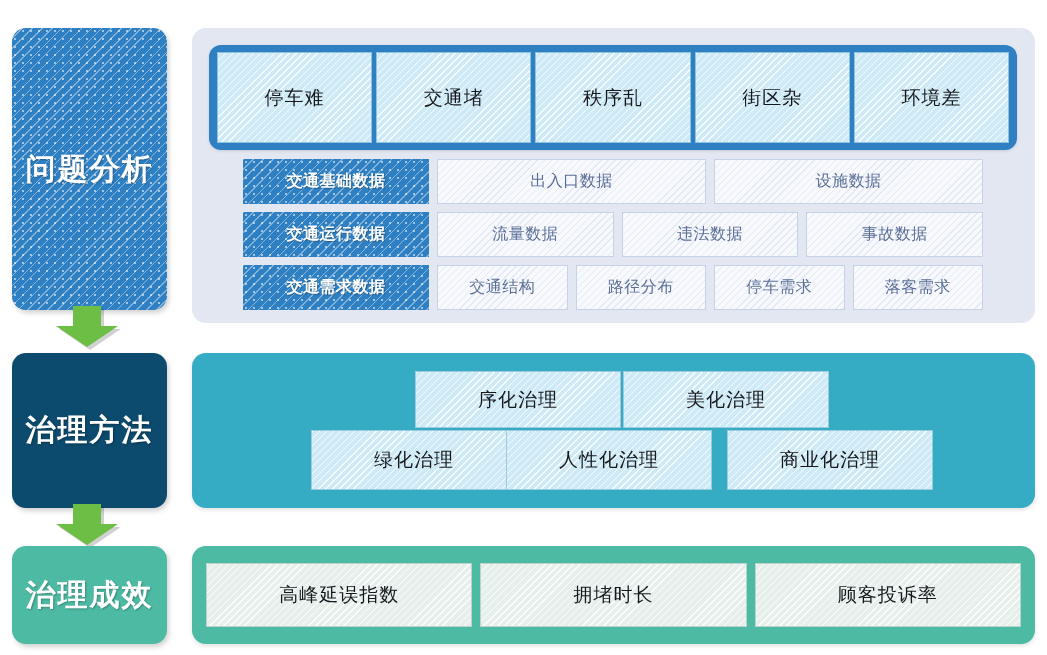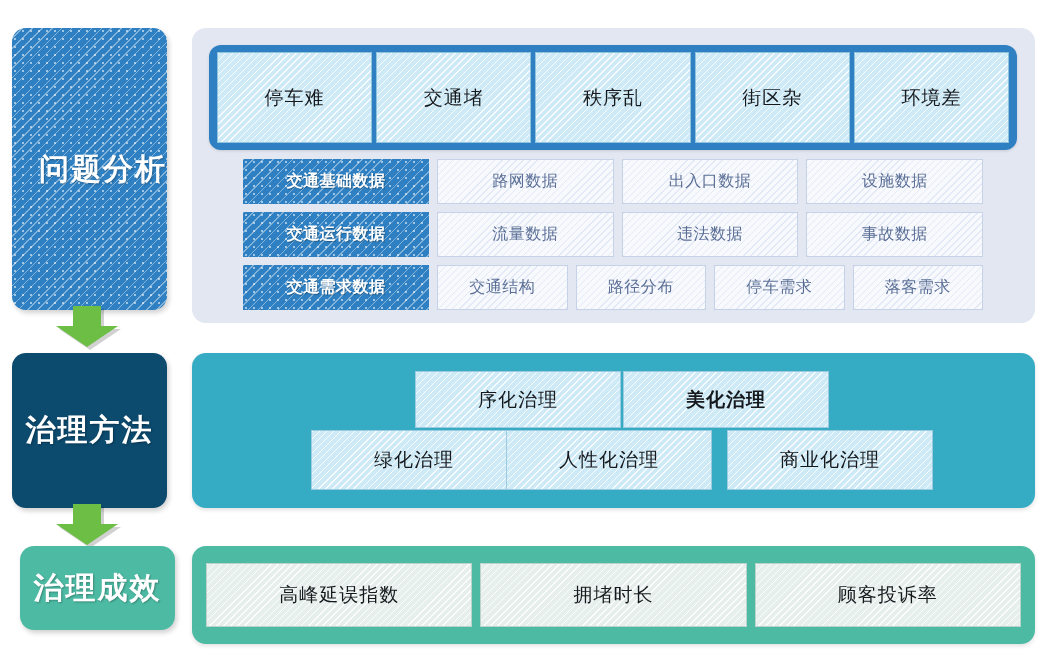--- a/index.html
+++ b/index.html
@@ -153,21 +153,21 @@
     font-size: 19px;
     letter-spacing: 1px;
     box-sizing: border-box;
   }
 </style>
 </head>
 <body>
 
 <div id="stage">
 
-  <div class="abs stage-label problem" style="left:12px; top:28px; width:155px; height:282px; font-size:30px;justify-content:flex-end;">
+  <div class="abs stage-label problem" style="left:12px; top:28px; width:155px; height:282px; font-size:30px;">
     <span>问题分析</span>
   </div>
 
   <div class="abs panel-problem" style="left:192px; top:28px; width:843px; height:295px;">
 
     <div class="abs top-band" style="left:17px; top:17px; width:808px; height:105px;">
       <div class="top-cell">
         <span>停车难</span>
       </div>
       <div class="top-cell">
@@ -182,23 +182,20 @@
       <div class="top-cell">
         <span>环境差</span>
       </div>
     </div>
 
     <div class="abs data-grid" style="left:51px; top:131px; width:740px; height:151px;">
 
       <div class="data-row">
         <div class="dcell head">
           <span>交通基础数据</span>
-        </div>
-        <div class="dcell item">
-          <span>路网数据</span>
         </div>
         <div class="dcell item">
           <span>出入口数据</span>
         </div>
         <div class="dcell item">
           <span>设施数据</span>
         </div>
       </div>
 
       <div class="data-row">
@@ -248,21 +245,21 @@
 
   <div class="abs stage-label method" style="left:12px; top:353px; width:155px; height:155px; font-size:30px;">
     <span>治理方法</span>
   </div>
 
   <div class="abs panel-method" style="left:192px; top:353px; width:843px; height:155px;">
 
     <div class="abs mcell" style="left:223px; top:18px;  width:206px; height:57px;">
       <span>序化治理</span>
     </div>
-    <div class="abs mcell" style="left:431px; top:18px;  width:206px; height:57px;font-weight:bold;">
+    <div class="abs mcell" style="left:431px; top:18px;  width:206px; height:57px;">
       <span>美化治理</span>
     </div>
 
     <div class="abs mcell" style="left:119px; top:77px; width:206px; height:60px;">
       <span>绿化治理</span>
     </div>
     <div class="abs mcell" style="left:314px; top:77px; width:206px; height:60px;">
       <span>人性化治理</span>
     </div>
     <div class="abs mcell" style="left:535px; top:77px; width:206px; height:60px;">
@@ -272,21 +269,21 @@
 
   <div class="abs arrow-wrap" style="left:56px; top:504px;">
     <svg viewBox="0 0 68 44" xmlns="http://www.w3.org/2000/svg" aria-hidden="true">
       <g transform="translate(3,3)">
         <polygon points="17,0 45,0 45,20 62,20 31,41 0,20 17,20" fill="rgba(0,0,0,0.18)"></polygon>
       </g>
       <polygon points="17,0 45,0 45,20 62,20 31,41 0,20 17,20" fill="#6cbe45"></polygon>
     </svg>
   </div>
 
-  <div class="abs stage-label effect" style="left:20px; top:546px; width:155px; height:84px; font-size:30px;justify-content:center;">
+  <div class="abs stage-label effect" style="left:12px; top:546px; width:155px; height:98px; font-size:30px;justify-content:center;">
     <span>治理成效</span>
   </div>
 
   <div class="abs panel-effect" style="left:192px; top:546px; width:843px; height:98px;">
     <div class="ecell">
       <span>高峰延误指数</span>
     </div>
     <div class="ecell">
       <span>拥堵时长</span>
     </div>

